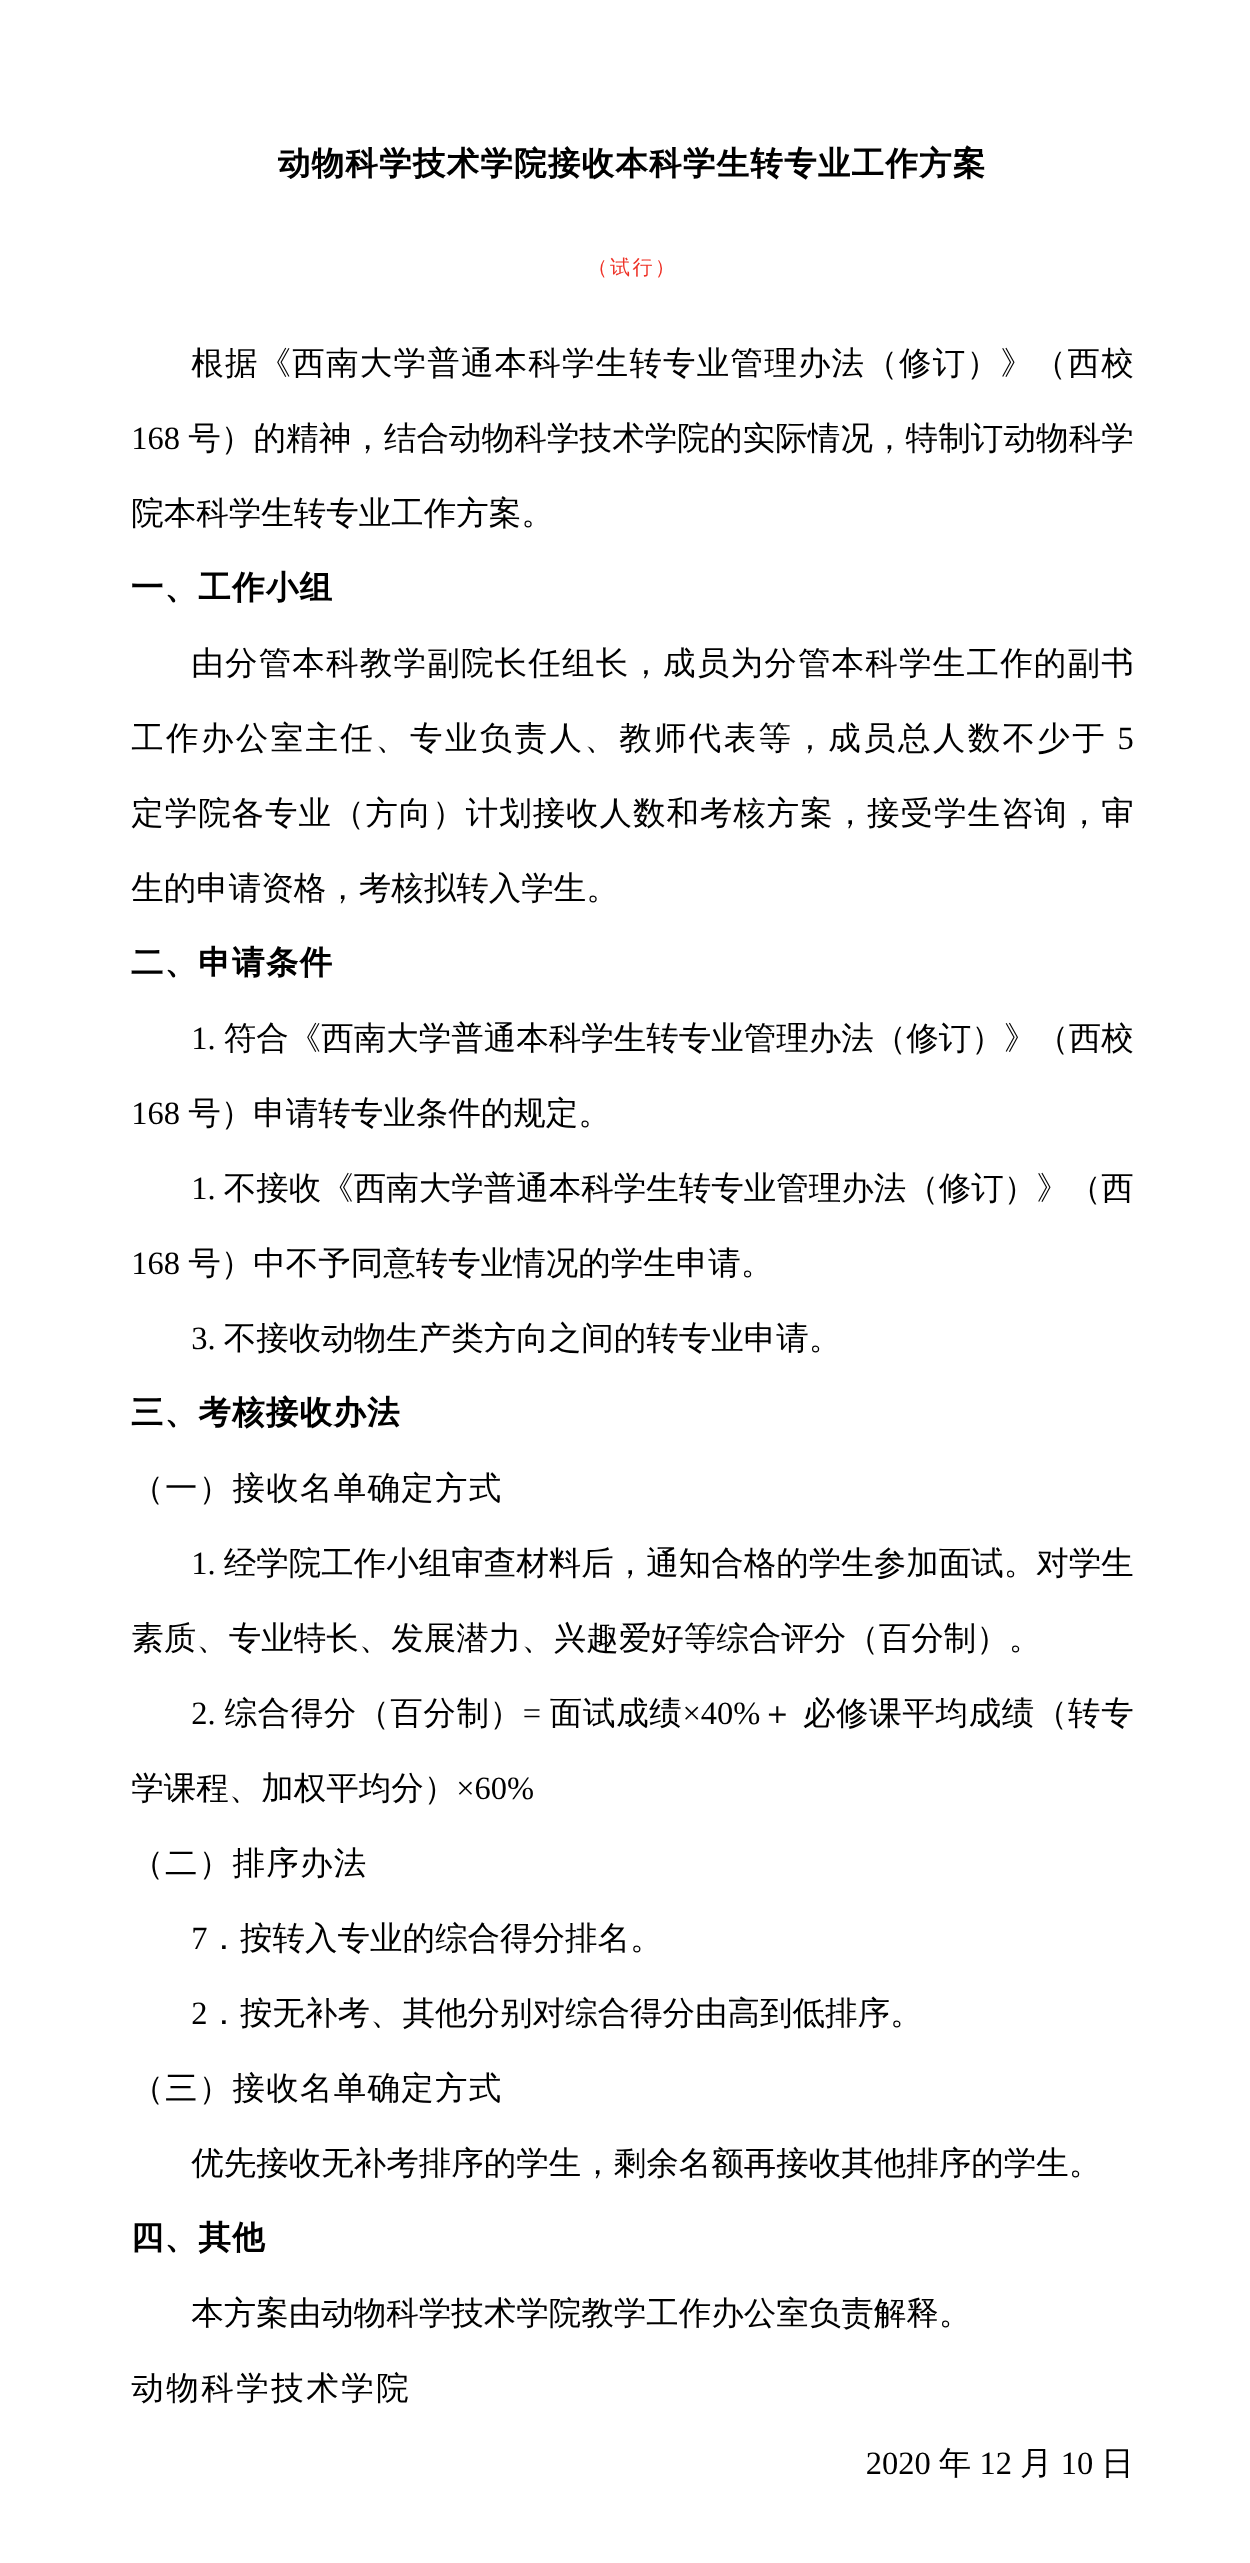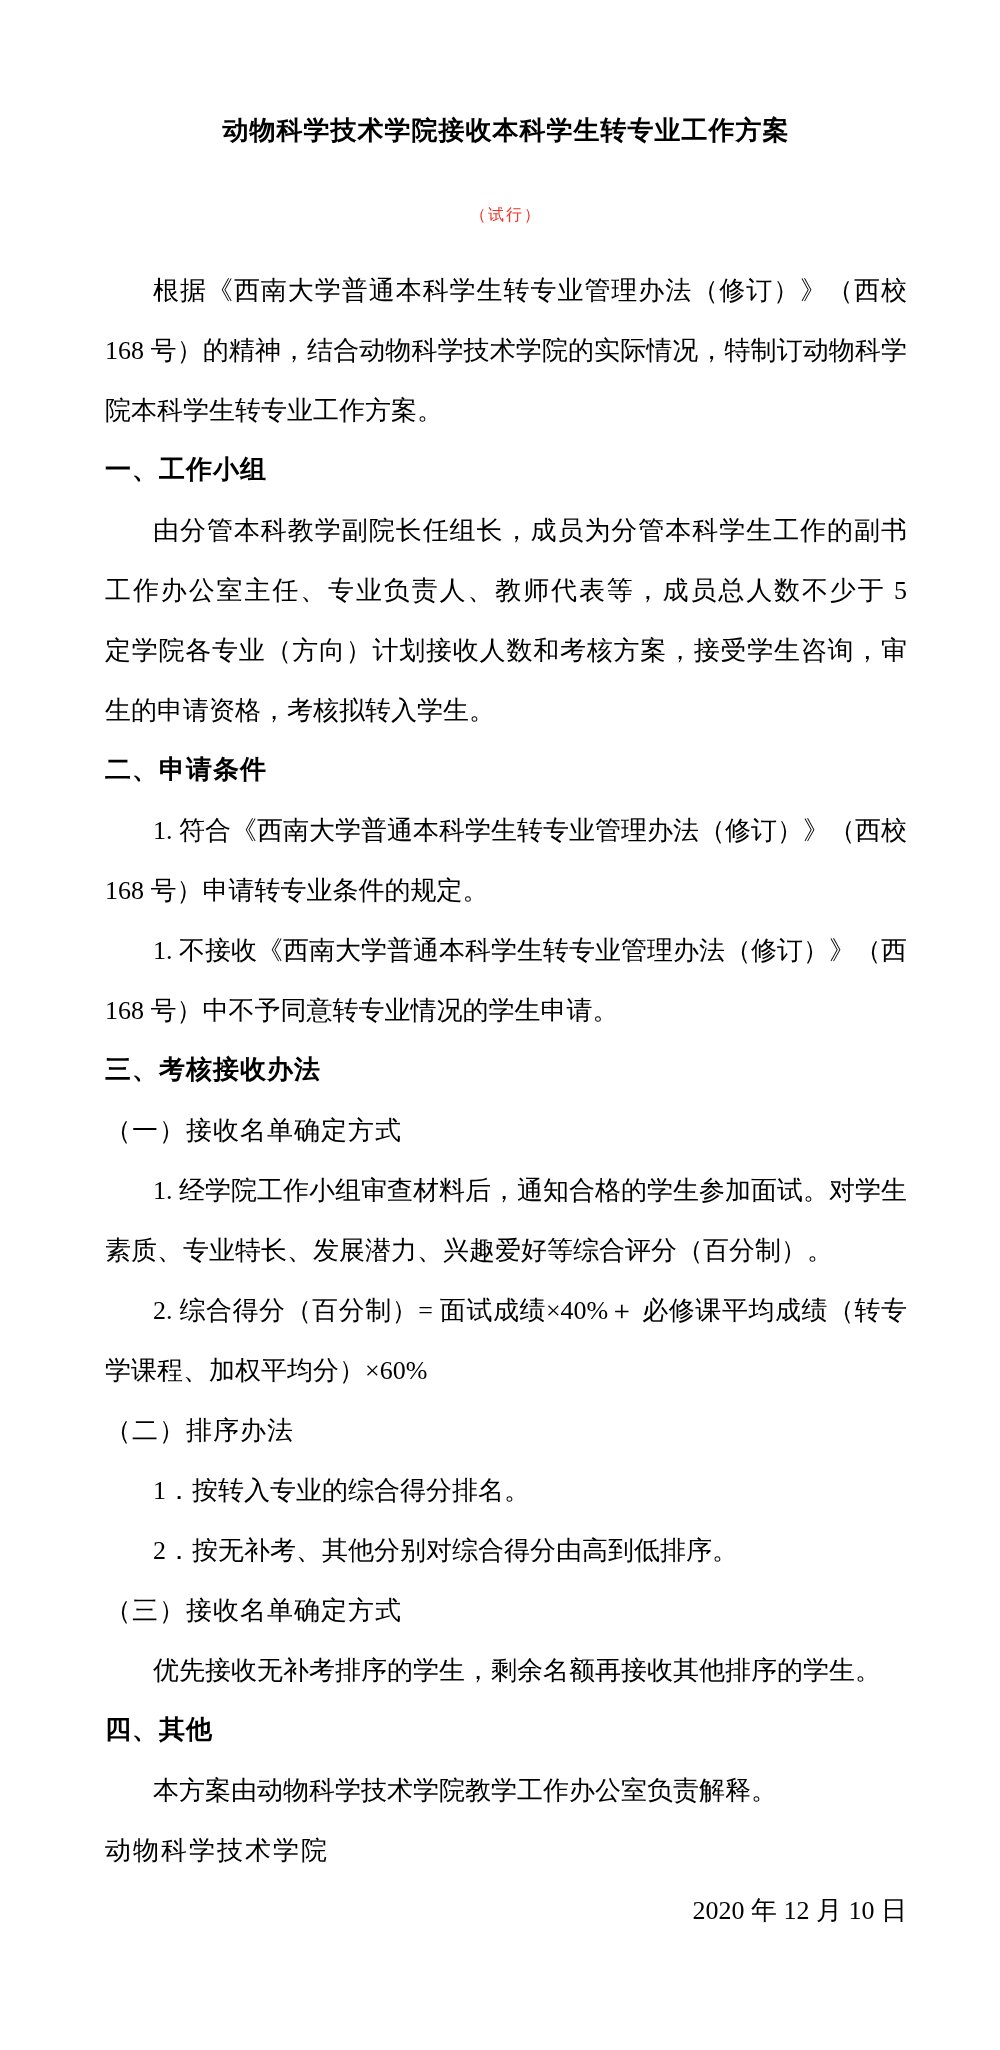--- a/index.html
+++ b/index.html
@@ -72,28 +72,29 @@
         <div class="line h1">一、工作小组</div>
         <div class="line body indent full">由分管本科教学副院长任组长，成员为分管本科学生工作的副书记、教学</div>
         <div class="line body full">工作办公室主任、专业负责人、教师代表等，成员总人数不少于 5 人。负责制</div>
         <div class="line body full">定学院各专业（方向）计划接收人数和考核方案，接受学生咨询，审核转出学</div>
         <div class="line body">生的申请资格，考核拟转入学生。</div>
         <div class="line h1">二、申请条件</div>
         <div class="line body indent full">1. 符合《西南大学普通本科学生转专业管理办法（修订）》（西校〔2020〕</div>
         <div class="line body">168 号）申请转专业条件的规定。</div>
         <div class="line body indent full">1. 不接收《西南大学普通本科学生转专业管理办法（修订）》（西校〔2020〕</div>
         <div class="line body">168 号）中不予同意转专业情况的学生申请。</div>
+        <div class="line body indent">3. 不接收动物生产类方向之间的转专业申请。</div>
         <div class="line h1">三、考核接收办法</div>
         <div class="line sub">（一）接收名单确定方式</div>
         <div class="line body indent full">1. 经学院工作小组审查材料后，通知合格的学生参加面试。对学生身心</div>
         <div class="line body">素质、专业特长、发展潜力、兴趣爱好等综合评分（百分制）。</div>
         <div class="line body indent full">2. 综合得分（百分制）= 面试成绩×40%＋ 必修课平均成绩（转专业前所</div>
         <div class="line body">学课程、加权平均分）×60%</div>
         <div class="line sub">（二）排序办法</div>
-        <div class="line body indent">1．按转入专业的综合得分排名。</div>
+        <div class="line body indent">7．按转入专业的综合得分排名。</div>
         <div class="line body indent">2．按无补考、其他分别对综合得分由高到低排序。</div>
         <div class="line sub">（三）接收名单确定方式</div>
         <div class="line body indent">优先接收无补考排序的学生，剩余名额再接收其他排序的学生。</div>
         <div class="line h1">四、其他</div>
         <div class="line body indent">本方案由动物科学技术学院教学工作办公室负责解释。</div>
         <div class="line sign">动物科学技术学院</div>
         <div class="line date">2020 年 12 月 10 日</div>
       </div>
   </div>
 </div>

